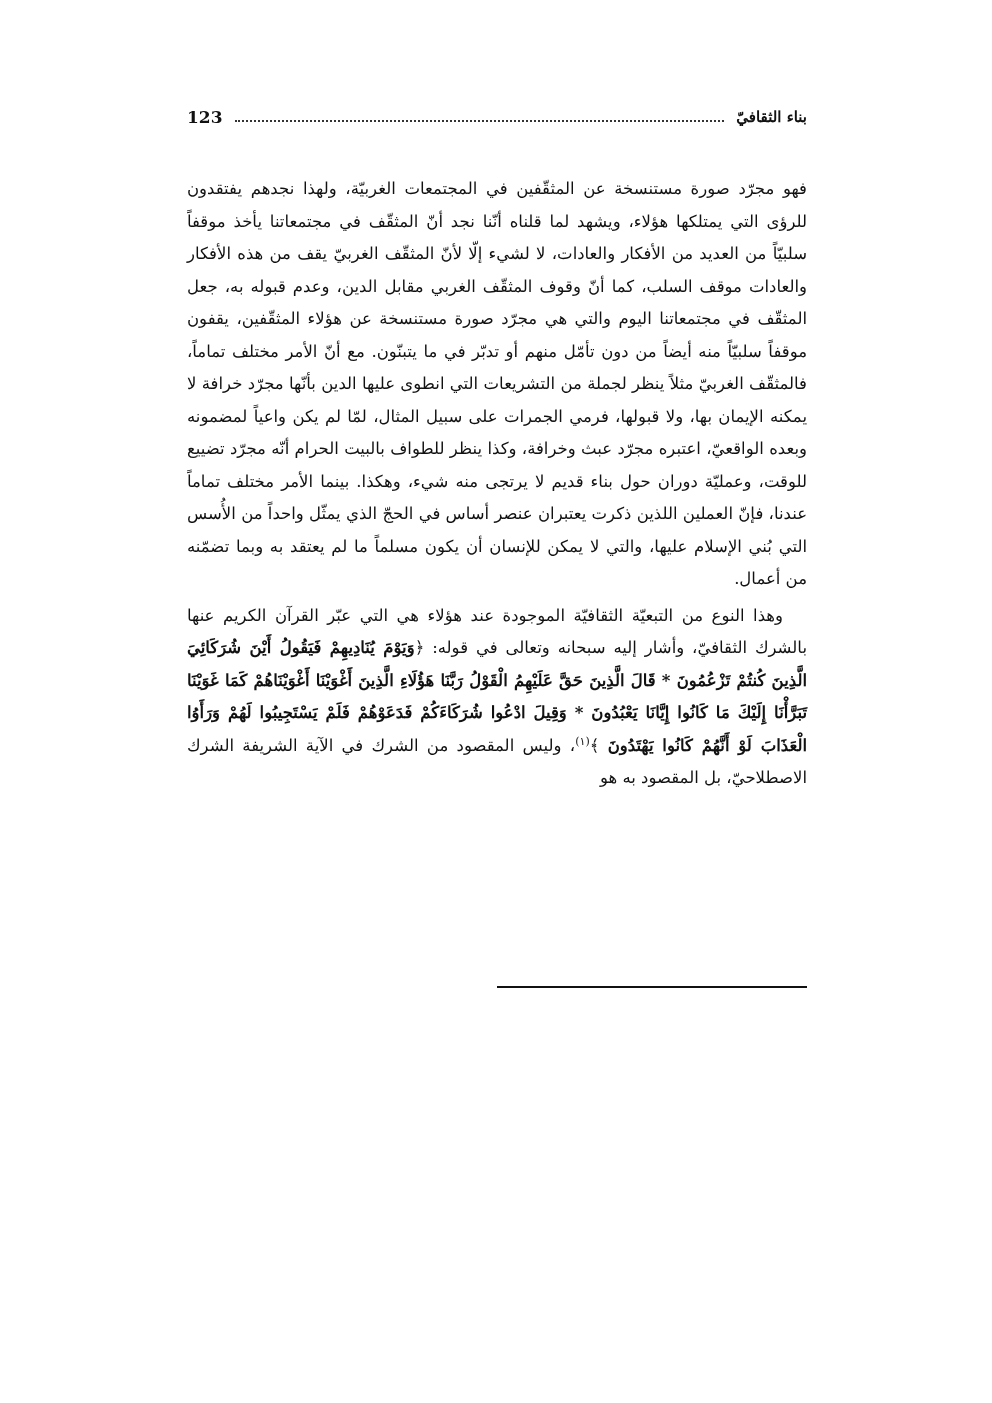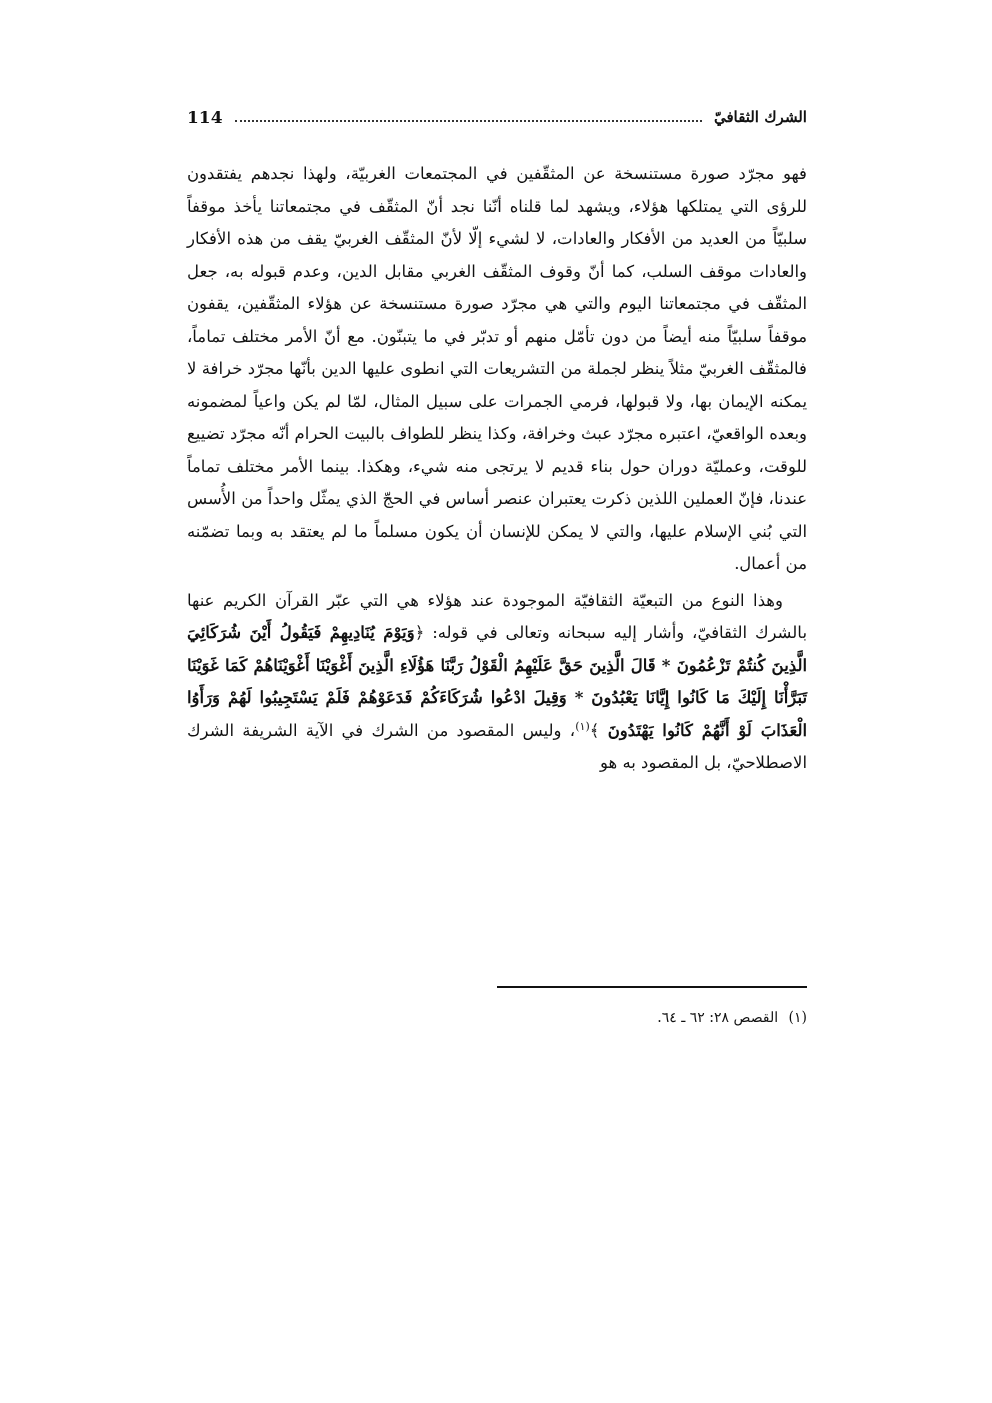--- a/index.html
+++ b/index.html
@@ -44,21 +44,21 @@
       margin: 0 4px;
       transform: translateY(4px);
     }
     .running-header .page-num {
       white-space: nowrap;
       padding-right: 8px;
       font-size: 17px;
     }
     .body-text {
       position: absolute;
-      top: 158px;
+      top: 173px;
       left: 187px;
       width: 620px;
       direction: rtl;
       text-align: justify;
       text-align-last: right;
       font-size: 16.5px;
       line-height: 32.5px;
     }
     .body-text p {
       margin: 0;
@@ -98,30 +98,26 @@
     .footnote .fn-num {
       margin-left: 6px;
     }
   </style>
 </head>
 <body>
 
 <div class="page">
 
   <div class="running-header">
-    <span class="title">الشرك الثقافيّ</span>
+    <span class="title">بناء الثقافيّ</span>
     <span class="leader"></span>
-    <span class="page-num">114</span>
+    <span class="page-num">123</span>
   </div>
 
   <div class="body-text">
     <p>فهو مجرّد صورة مستنسخة عن المثقّفين في المجتمعات الغربيّة، ولهذا نجدهم يفتقدون للرؤى التي يمتلكها هؤلاء، ويشهد لما قلناه أنّنا نجد أنّ المثقّف في مجتمعاتنا يأخذ موقفاً سلبيّاً من العديد من الأفكار والعادات، لا لشيء إلّا لأنّ المثقّف الغربيّ يقف من هذه الأفكار والعادات موقف السلب، كما أنّ وقوف المثقّف الغربي مقابل الدين، وعدم قبوله به، جعل المثقّف في مجتمعاتنا اليوم والتي هي مجرّد صورة مستنسخة عن هؤلاء المثقّفين، يقفون موقفاً سلبيّاً منه أيضاً من دون تأمّل منهم أو تدبّر في ما يتبنّون. مع أنّ الأمر مختلف تماماً، فالمثقّف الغربيّ مثلاً ينظر لجملة من التشريعات التي انطوى عليها الدين بأنّها مجرّد خرافة لا يمكنه الإيمان بها، ولا قبولها، فرمي الجمرات على سبيل المثال، لمّا لم يكن واعياً لمضمونه وبعده الواقعيّ، اعتبره مجرّد عبث وخرافة، وكذا ينظر للطواف بالبيت الحرام أنّه مجرّد تضييع للوقت، وعمليّة دوران حول بناء قديم لا يرتجى منه شيء، وهكذا. بينما الأمر مختلف تماماً عندنا، فإنّ العملين اللذين ذكرت يعتبران عنصر أساس في الحجّ الذي يمثّل واحداً من الأُسس التي بُني الإسلام عليها، والتي لا يمكن للإنسان أن يكون مسلماً ما لم يعتقد به وبما تضمّنه من أعمال.</p>
     <p class="para2"><span>وهذا النوع من التبعيّة الثقافيّة الموجودة عند هؤلاء هي التي عبّر القرآن الكريم عنها بالشرك الثقافيّ، وأشار إليه سبحانه وتعالى في قوله: </span><span class="bracket">﴿</span><span class="quran">وَيَوْمَ يُنَادِيهِمْ فَيَقُولُ أَيْنَ شُرَكَائِيَ الَّذِينَ كُنتُمْ تَزْعُمُونَ * قَالَ الَّذِينَ حَقَّ عَلَيْهِمُ الْقَوْلُ رَبَّنَا هَؤُلَاءِ الَّذِينَ أَغْوَيْنَا أَغْوَيْنَاهُمْ كَمَا غَوَيْنَا تَبَرَّأْنَا إِلَيْكَ مَا كَانُوا إِيَّانَا يَعْبُدُونَ * وَقِيلَ ادْعُوا شُرَكَاءَكُمْ فَدَعَوْهُمْ فَلَمْ يَسْتَجِيبُوا لَهُمْ وَرَأَوُا الْعَذَابَ لَوْ أَنَّهُمْ كَانُوا يَهْتَدُونَ</span> <span class="bracket">﴾</span><sup class="fn-ref">(١)</sup><span>، وليس المقصود من الشرك في الآية الشريفة الشرك الاصطلاحيّ، بل المقصود به هو</span></p>
   </div>
 
   <div class="footnote-rule"></div>
 
-  <div class="footnote">
-    <span class="fn-num">(١)</span>
-    <span>القصص ٢٨: ٦٢ ـ ٦٤.</span>
-  </div>
 
 </div>
 
 </body></html>

